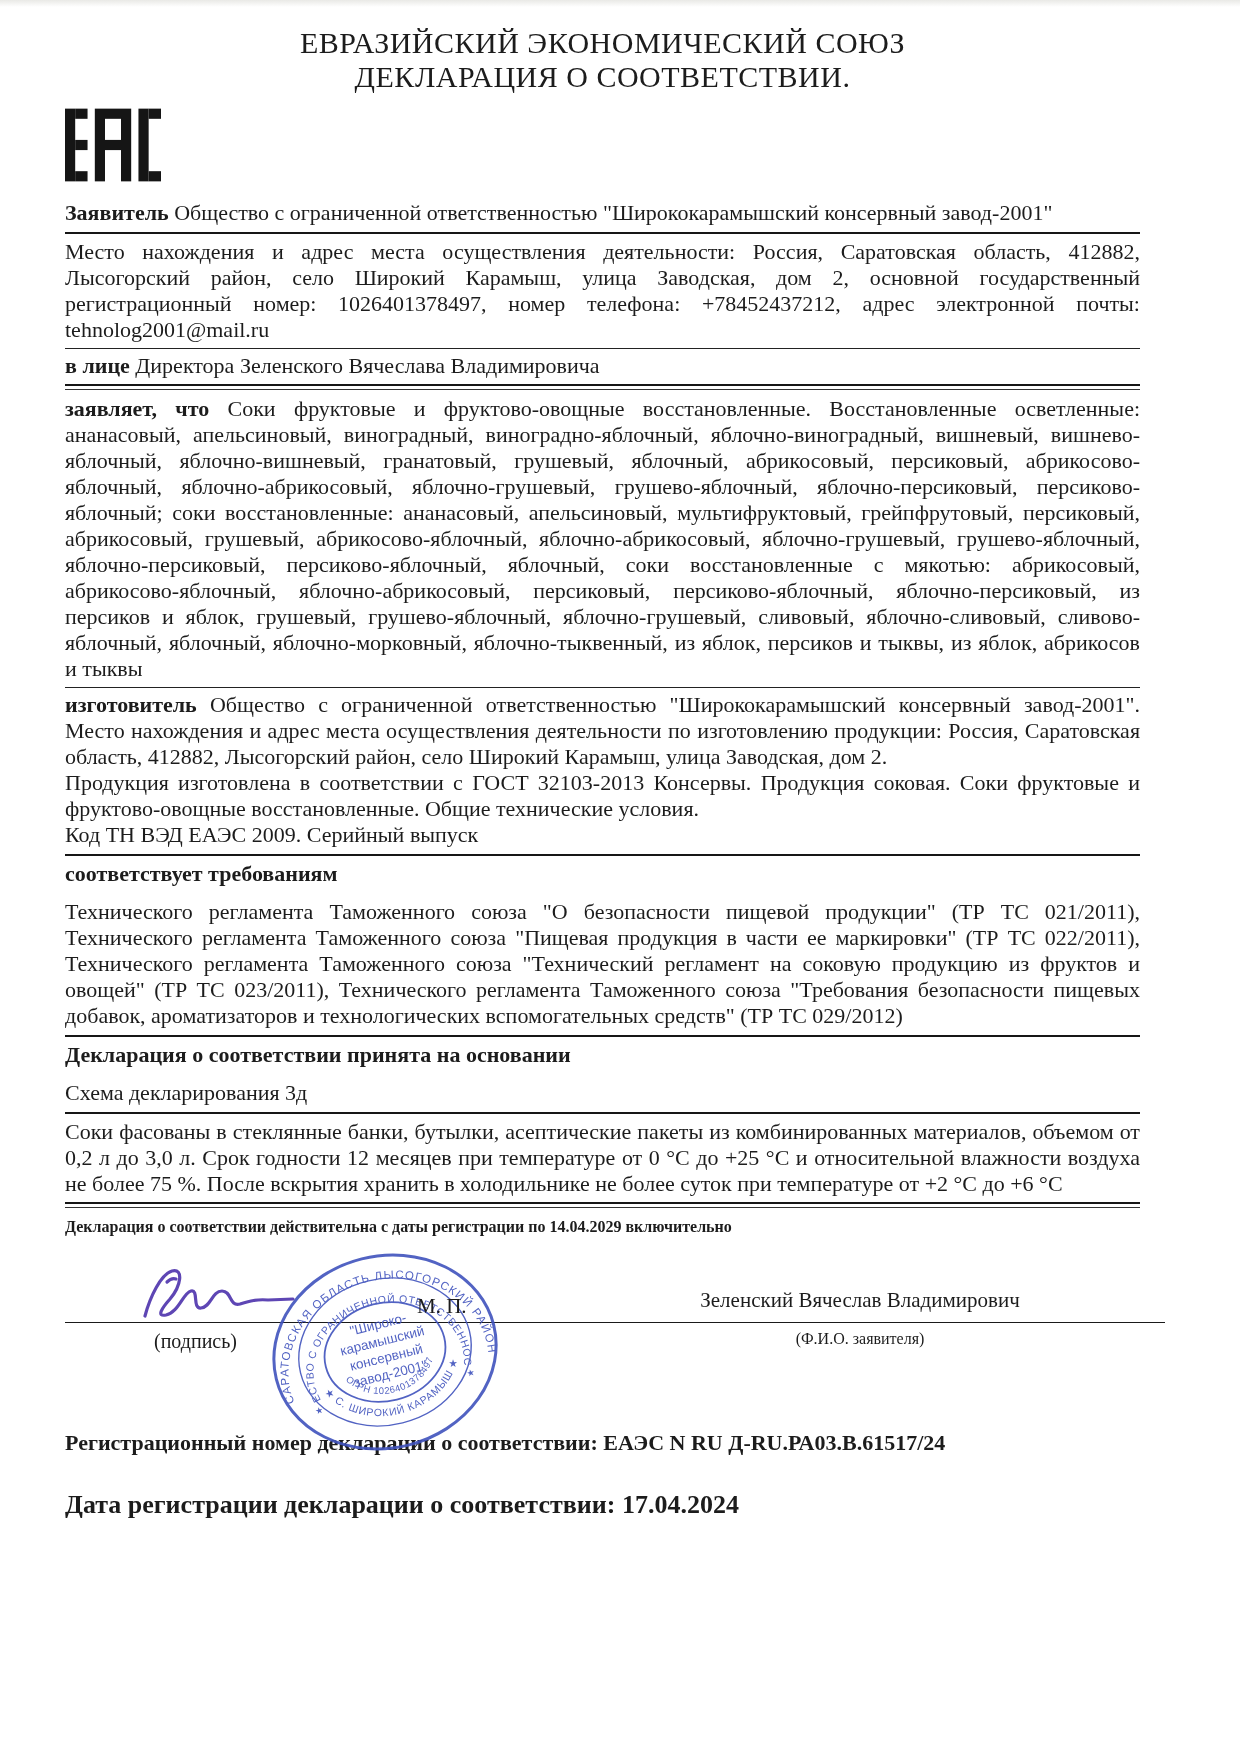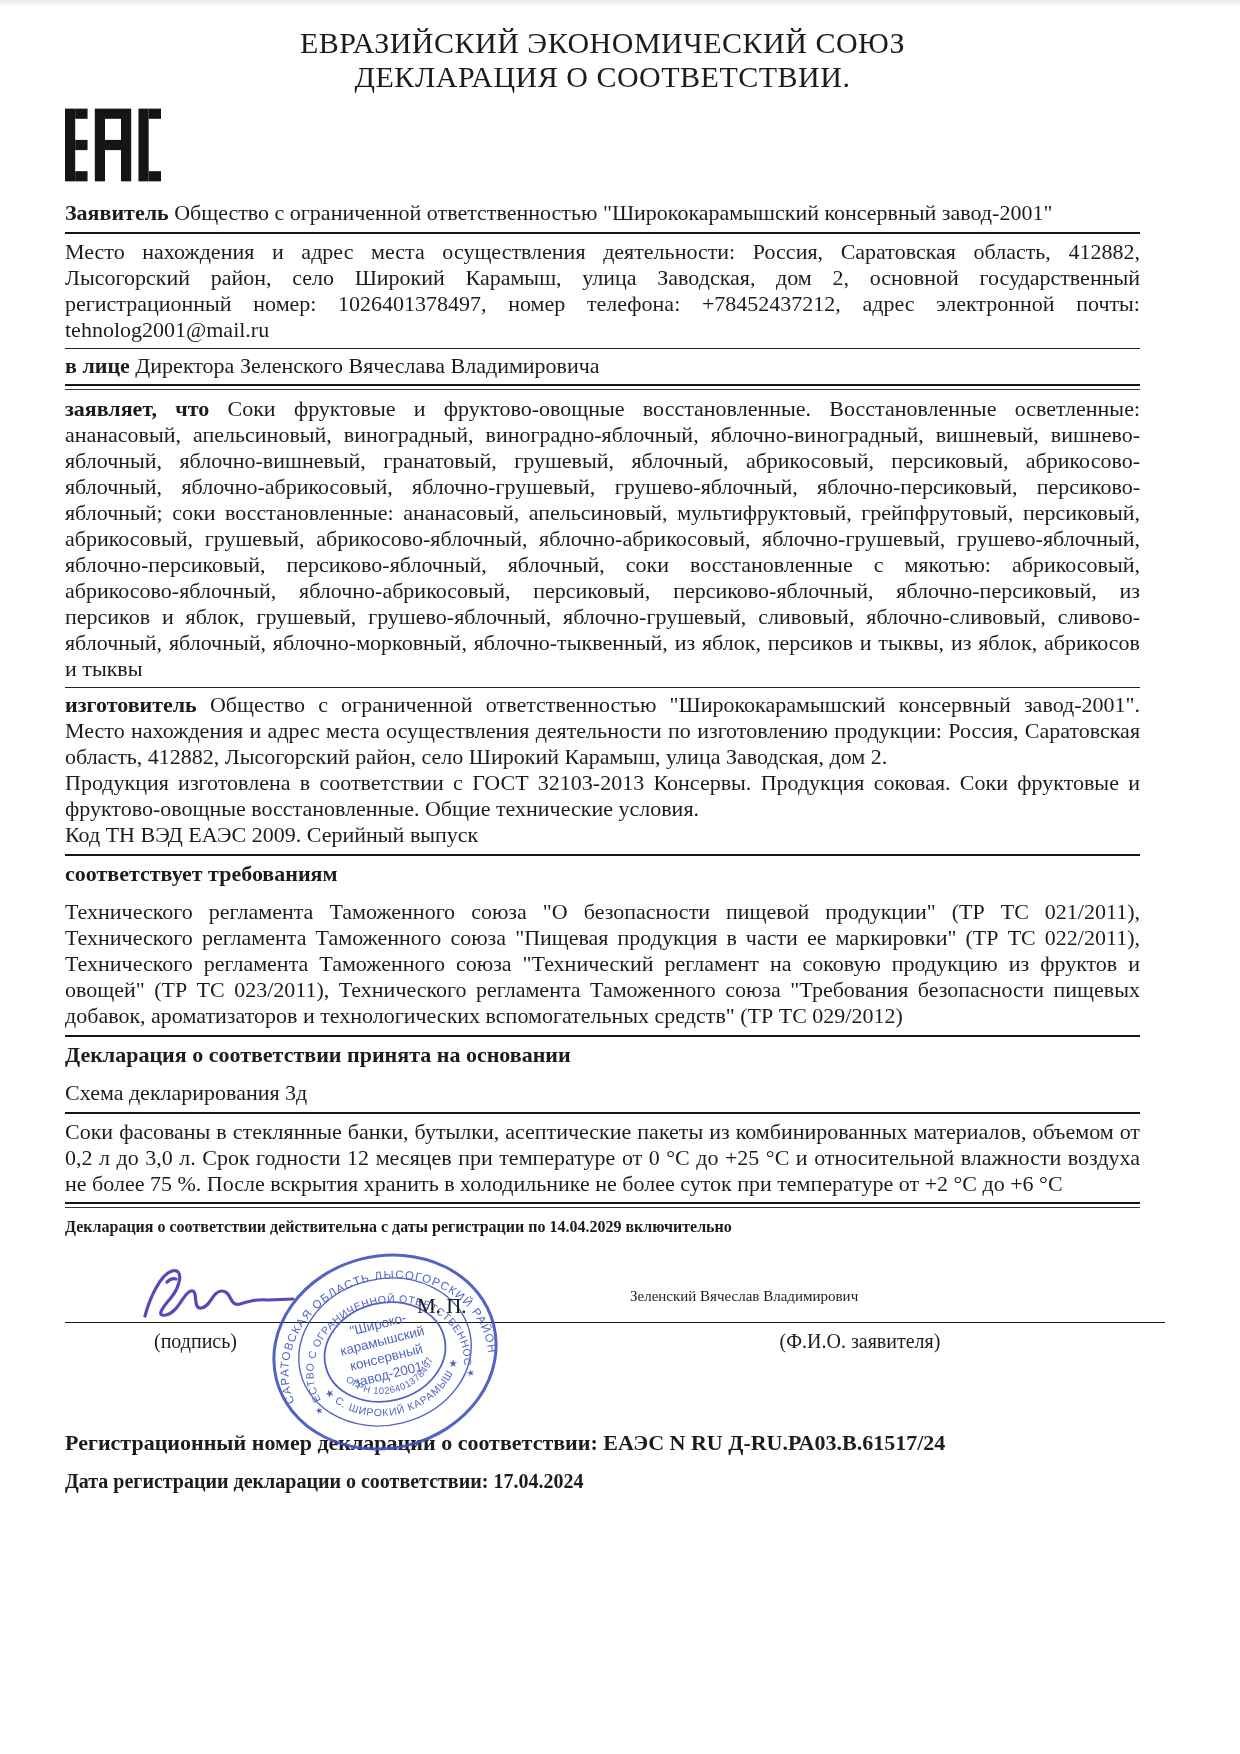--- a/index.html
+++ b/index.html
@@ -19,27 +19,27 @@
   .rule-thin{border-top:1.5px solid #222;margin:5px 0 4px 0;}
   .rule-double{height:3px;border-top:2px solid #161616;border-bottom:1px solid #333;margin:5px 0 6px 0;}
   .gap-top{margin-top:14px;}
   .head-bold{font-weight:bold;margin:2px 0 12px 0;}
   .validity{font-weight:bold;font-size:16px;margin-top:4px;}
   .sig-block{position:relative;height:182px;margin-top:6px;}
   .sig-line{position:absolute;left:0;top:76px;width:1100px;border-top:1.8px solid #1a1a1a;}
   .sig-ink{position:absolute;left:72px;top:18px;z-index:3;}
   .mp{position:absolute;left:352px;top:48px;font-size:21px;z-index:4;}
   .sig-caption{position:absolute;left:89px;top:84px;font-size:20px;z-index:4;}
-  .fio-name{position:absolute;left:565px;top:42px;width:460px;font-size:15px;}
-  .fio-caption{position:absolute;left:565px;top:84px;width:460px;text-align:center;font-size:20px;}
+  .fio-name{position:absolute;left:565px;top:42px;width:460px;text-align:center;font-size:21px;}
+  .fio-caption{position:absolute;left:565px;top:84px;width:460px;text-align:center;font-size:16px;}
   .stamp{position:absolute;left:198px;top:-2px;z-index:2;opacity:.9;pointer-events:none;}
   .st-ring{fill:none;stroke:#4053bd;}
   .st-txt{font-family:"Liberation Sans","DejaVu Sans",sans-serif;fill:#4053bd;}
   .reg-line{font-weight:bold;font-size:22px;margin-top:2px;}
-  .date-line{font-weight:bold;font-size:20px;margin-top:12px;}
+  .date-line{font-weight:bold;font-size:26px;margin-top:36px;}
 </style>
 </head>
 <body>
 
 <div class="page">
 
   <div class="doc-title">
     <div>ЕВРАЗИЙСКИЙ ЭКОНОМИЧЕСКИЙ СОЮЗ</div>
     <div>ДЕКЛАРАЦИЯ О СООТВЕТСТВИИ.</div>
   </div>

